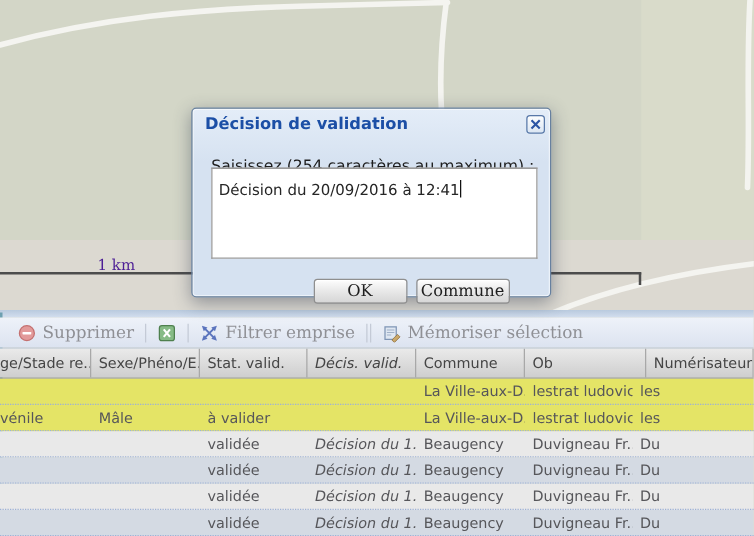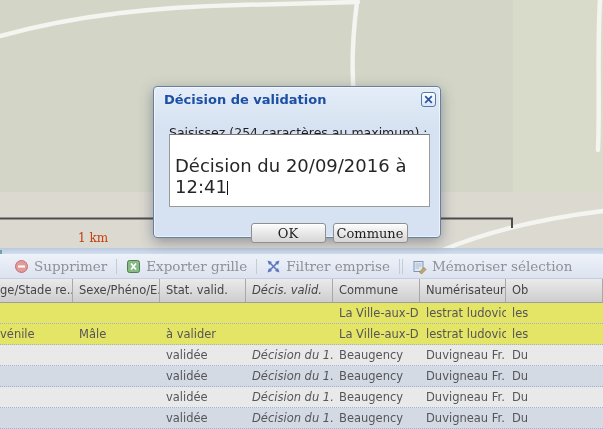--- a/index.html
+++ b/index.html
@@ -1,21 +1,21 @@
 <!DOCTYPE html>
 <html><head>
 <meta charset="utf-8">
 <style>
   html,body{margin:0;padding:0;}
   .screen{position:relative;width:603px;height:429px;overflow:hidden;
           background:#d3d6c7;font-family:"DejaVu Sans",sans-serif;}
 
   
   .map-svg{position:absolute;left:0;top:0;}
-  .scale-label{position:absolute;left:78px;top:231px;font:12px "DejaVu Serif",serif;color:#c2410c;}
+  .scale-label{position:absolute;left:78px;top:205px;font:12px "DejaVu Serif",serif;color:#4c1d95;}
 
   
   .map-gap{position:absolute;left:0;top:248px;width:603px;height:6px;
            background:linear-gradient(#b9cade,#d3deee);}
 
   
   .toolbar{position:absolute;left:0;top:254px;width:603px;height:25px;
            background:linear-gradient(#eef2f9,#dce3f0);
            border-bottom:1px solid #c3cede;display:flex;align-items:center;
            padding-left:6px;box-sizing:border-box;}
@@ -53,21 +53,21 @@
           border:1px solid #67809f;border-radius:4px;
           box-shadow:0 4px 14px rgba(50,60,80,.45), inset 0 0 0 1px rgba(255,255,255,.55);
           box-sizing:border-box;}
   .dlg-title{position:absolute;left:10px;top:5px;font-size:13px;font-weight:bold;color:#1c4fa6;}
   .dlg-close{position:absolute;right:4px;top:5px;width:15px;height:15px;
              background:linear-gradient(#fdfefe,#dbe6f3);border:1px solid #5878a8;border-radius:3px;
              display:flex;align-items:center;justify-content:center;box-sizing:border-box;cursor:default;}
   .dlg-prompt{position:absolute;left:15px;top:27px;font-size:12.5px;color:#1d1d1d;margin-top:11px;}
   .dlg-textarea{position:absolute;left:15px;top:47px;width:261px;height:73px;
                 background:#fff;border:1px solid #9a9a9a;border-top-color:#787878;
-                box-sizing:border-box;padding:20px 5px;font-size:18px;color:#262626;
+                box-sizing:border-box;padding:9px 5px;font-size:12px;color:#262626;
                 font-family:"DejaVu Sans",sans-serif;overflow:hidden;cursor:text;}
   .caret{display:inline-block;width:1px;height:14px;background:#111;vertical-align:-2px;}
   .dlg-buttons{position:absolute;left:0;top:136px;width:100%;display:flex;
                justify-content:center;gap:7px;margin-left:32px;}
   .btn{width:75px;height:20px;background:linear-gradient(#fdfdfd,#eaeaea 45%,#d6d6d6);
        border:1px solid #8f8f8f;border-radius:3px;font:13px "DejaVu Serif",serif;color:#1f1f1f;
        display:flex;align-items:center;justify-content:center;box-sizing:border-box;
        box-shadow:inset 0 1px 0 #fff;cursor:default;}
 </style>
 </head>
@@ -102,21 +102,20 @@
         <rect x="4" y="6.5" width="7" height="2" rx="0.5" fill="#fff"></rect>
       </svg>
       <span>Supprimer</span>
     </div>
     <div class="tb-sep"></div>
     <div class="tb-item">
       <svg width="15" height="15" viewBox="0 0 15 15">
         <rect x="1.5" y="1.5" width="12" height="12" rx="2" fill="#86bb86" stroke="#4e804e"></rect>
         <path d="M5,4.5 L10,10.5 M10,4.5 L5,10.5" stroke="#fff" stroke-width="1.7"></path>
       </svg>
-      <span>Exporter grille</span>
     </div>
     <div class="tb-sep"></div>
     <div class="tb-item">
       <svg width="15" height="15" viewBox="0 0 15 15">
         <path d="M7.5,7.5 L3.5,3.5 M7.5,7.5 L11.5,3.5 M7.5,7.5 L3.5,11.5 M7.5,7.5 L11.5,11.5" stroke="#5b74bd" stroke-width="1.6" fill="none"></path>
         <path d="M1.5,1.5 L6,3 L3,6 Z" fill="#5b74bd"></path>
         <path d="M13.5,1.5 L12,6 L9,3 Z" fill="#5b74bd"></path>
         <path d="M1.5,13.5 L3,9 L6,12 Z" fill="#5b74bd"></path>
         <path d="M13.5,13.5 L9,12 L12,9 Z" fill="#5b74bd"></path>
       </svg>
@@ -133,22 +132,22 @@
       <span>Mémoriser sélection</span>
     </div>
   </div>
 
   <div class="thead">
     <div class="th c0">ge/Stade re...</div>
     <div class="th c1">Sexe/Phéno/E...</div>
     <div class="th c2">Stat. valid.</div>
     <div class="th c3">Décis. valid.</div>
     <div class="th c4">Commune</div>
+    <div class="th c6">Ob</div>
     <div class="th c5">Numérisateur</div>
-    <div class="th c6">Ob</div>
   </div>
 
   <div class="tbody">
     <div class="tr sel">
       <div class="td c0"></div>
       <div class="td c1"></div>
       <div class="td c2"></div>
       <div class="td c3"></div>
       <div class="td c4">La Ville-aux-D...</div>
       <div class="td c5">lestrat ludovic</div>

